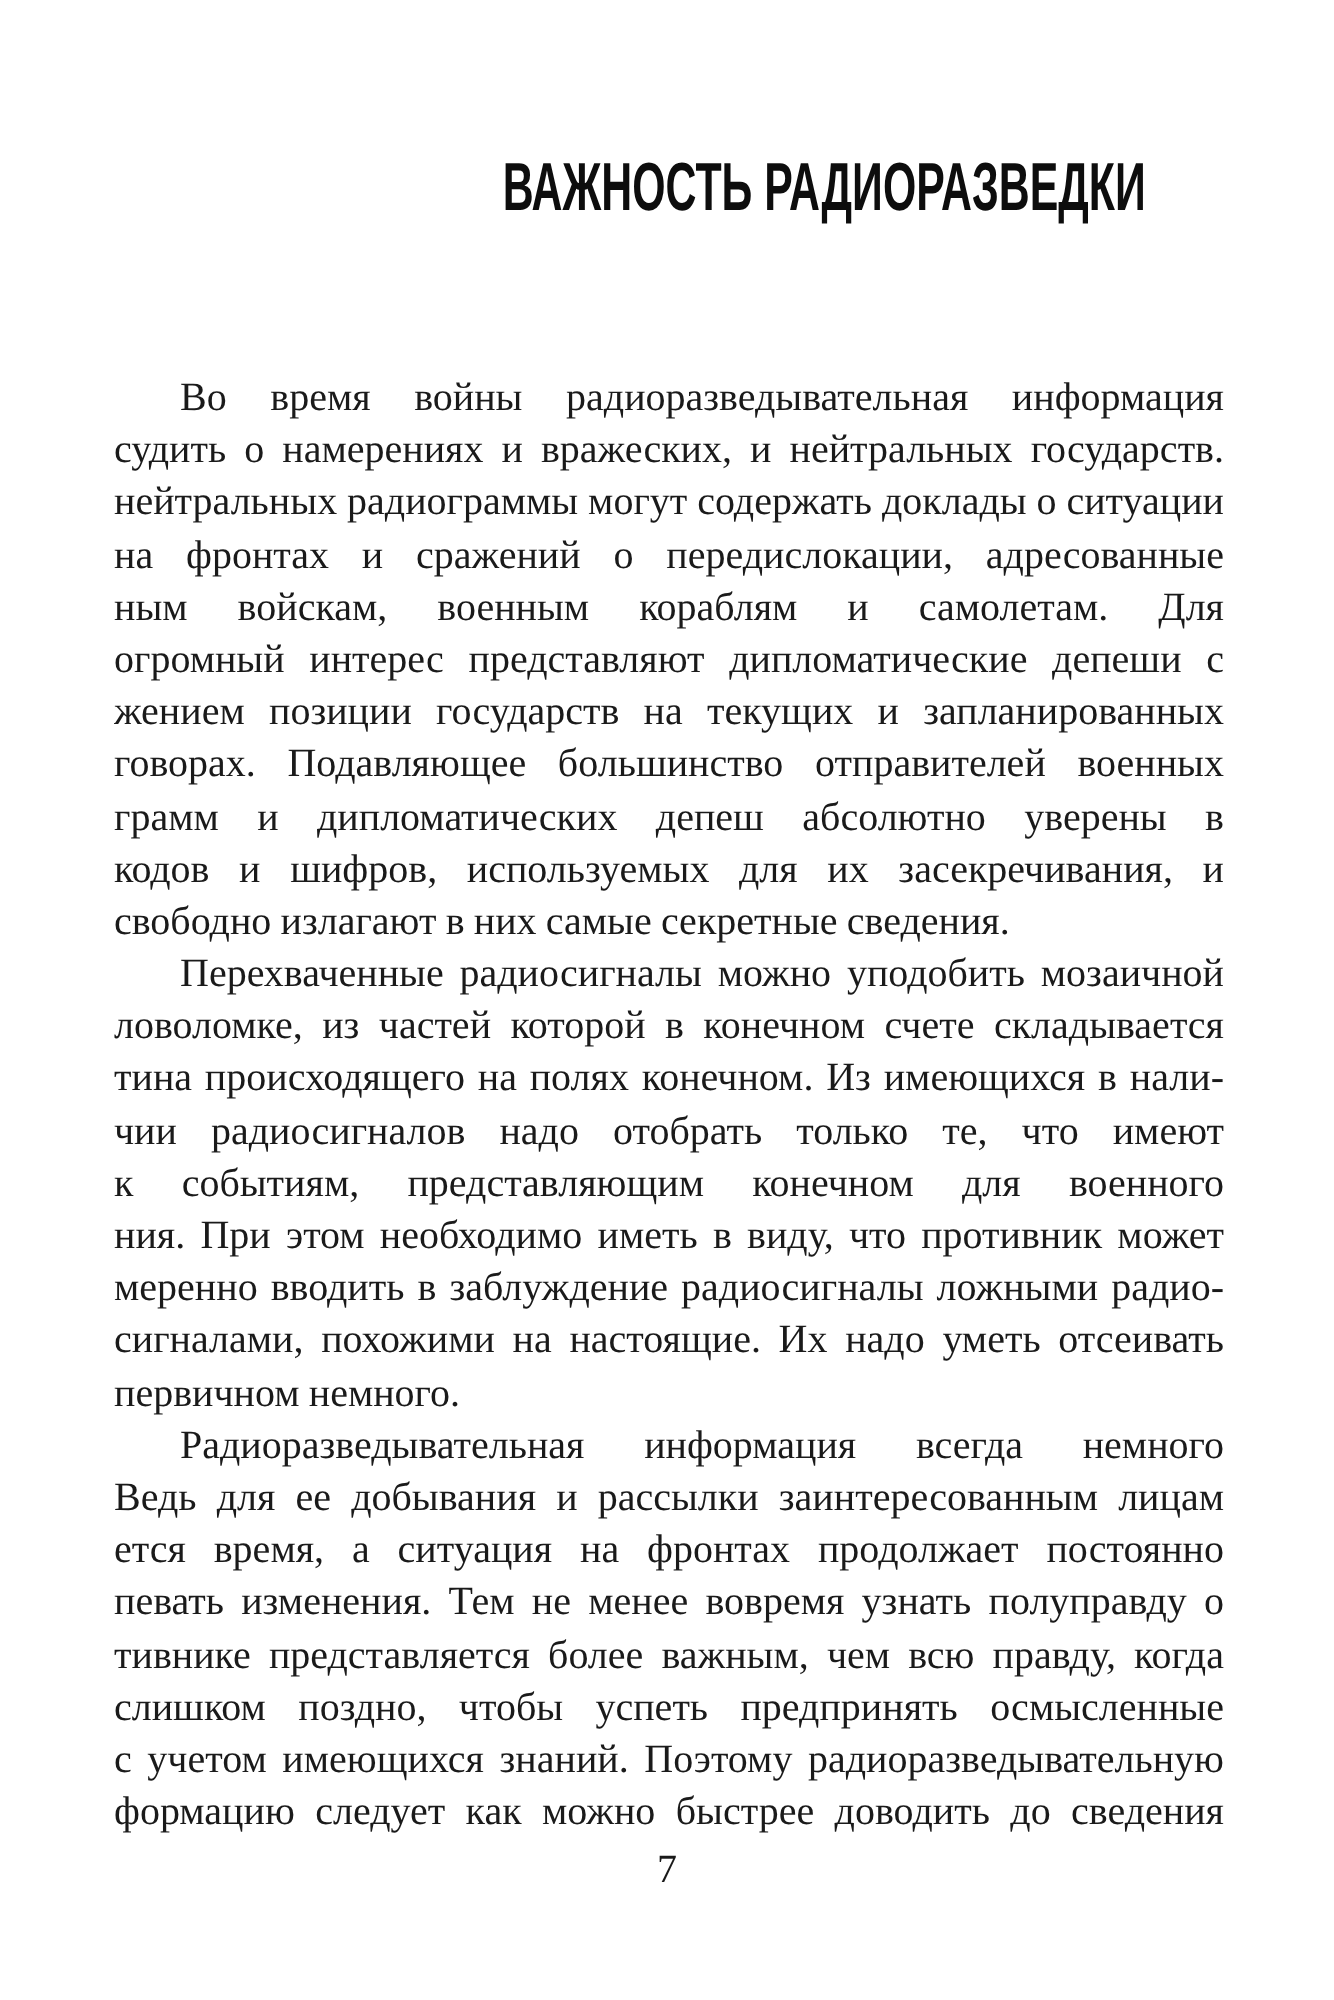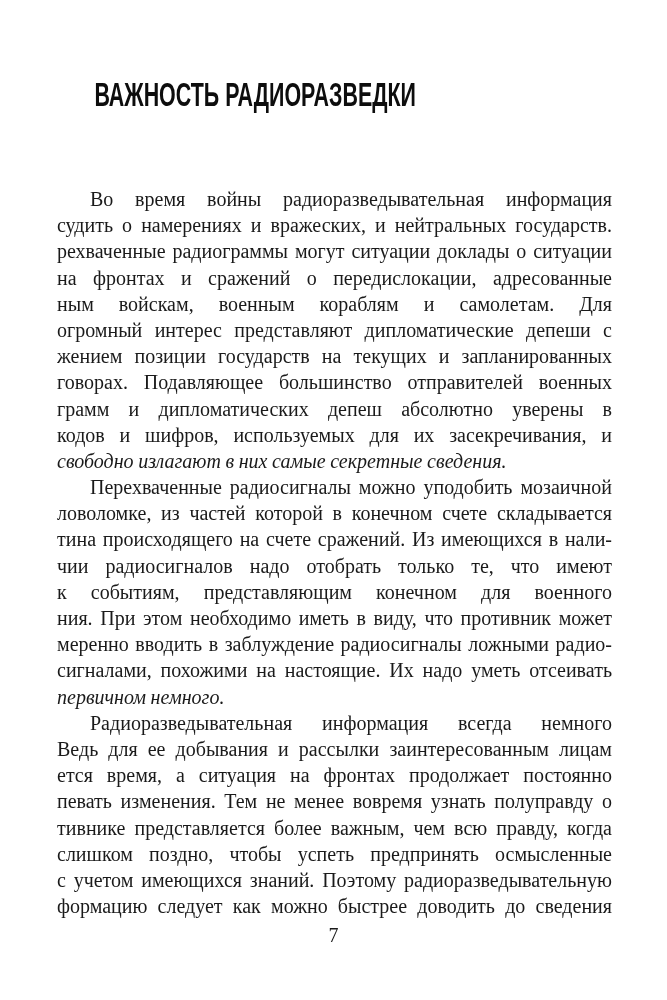--- a/index.html
+++ b/index.html
@@ -14,21 +14,21 @@
     background: #ffffff;
     overflow: hidden;
     font-family: "Liberation Serif", serif;
     color: #1a1a1a;
   }
   .chapter-title-wrap {
     position: absolute;
     top: 54px;
     left: 0;
     width: 667px;
-    text-align: left;
+    text-align: right;
   }
   .chapter-title {
     display: inline-block;
     font-family: "Liberation Sans", sans-serif;
     font-weight: 700;
     font-size: 34px;
     line-height: 34px;
     color: #0d0d0d;
     letter-spacing: 0px;
     transform: scaleX(0.63);
@@ -48,21 +48,20 @@
     text-align: justify;
     text-align-last: justify;
     height: 26.2px;
     overflow: hidden;
   }
   .line.first {
     text-indent: 33px;
   }
   .line.lastline {
     text-align-last: left;
-    font-style: italic;
   }
   .page-number {
     position: absolute;
     top: 922px;
     left: 0;
     width: 667px;
     text-align: center;
     font-size: 20px;
     line-height: 26px;
     color: #1a1a1a;
@@ -73,32 +72,32 @@
 
 <div class="page">
 
   <div class="chapter-title-wrap">
     <h1 class="chapter-title">ВАЖНОСТЬ РАДИОРАЗВЕДКИ</h1>
   </div>
 
   <div class="body-text">
       <div class="line first">Во время войны радиоразведывательная информация позволяет</div>
       <div class="line">судить о намерениях и вражеских, и нейтральных государств. Пе-</div>
-      <div class="line">рехваченные радиограммы могут ситуации доклады о ситуации</div>
+      <div class="line">нейтральных радиограммы могут содержать доклады о ситуации</div>
       <div class="line">на фронтах и сражений о передислокации, адресованные сухопут-</div>
       <div class="line">ным войскам, военным кораблям и самолетам. Для радиоразведки</div>
       <div class="line">огромный интерес представляют дипломатические депеши с изло-</div>
       <div class="line">жением позиции государств на текущих и запланированных пере-</div>
       <div class="line">говорах. Подавляющее большинство отправителей военных радио-</div>
       <div class="line">грамм и дипломатических депеш абсолютно уверены в надежности</div>
       <div class="line">кодов и шифров, используемых для их засекречивания, и поэтому</div>
       <div class="line lastline">свободно излагают в них самые секретные сведения.</div>
       <div class="line first">Перехваченные радиосигналы можно уподобить мозаичной го-</div>
       <div class="line">ловоломке, из частей которой в конечном счете складывается кар-</div>
-      <div class="line">тина происходящего на счете сражений. Из имеющихся в нали-</div>
+      <div class="line">тина происходящего на полях конечном. Из имеющихся в нали-</div>
       <div class="line">чии радиосигналов надо отобрать только те, что имеют отношение</div>
       <div class="line">к событиям, представляющим конечном для военного командова-</div>
       <div class="line">ния. При этом необходимо иметь в виду, что противник может на-</div>
       <div class="line">меренно вводить в заблуждение радиосигналы ложными радио-</div>
       <div class="line">сигналами, похожими на настоящие. Их надо уметь отсеивать при</div>
       <div class="line lastline">первичном немного.</div>
       <div class="line first">Радиоразведывательная информация всегда немного запаздывает.</div>
       <div class="line">Ведь для ее добывания и рассылки заинтересованным лицам требу-</div>
       <div class="line">ется время, а ситуация на фронтах продолжает постоянно претер-</div>
       <div class="line">певать изменения. Тем не менее вовремя узнать полуправду о про-</div>

